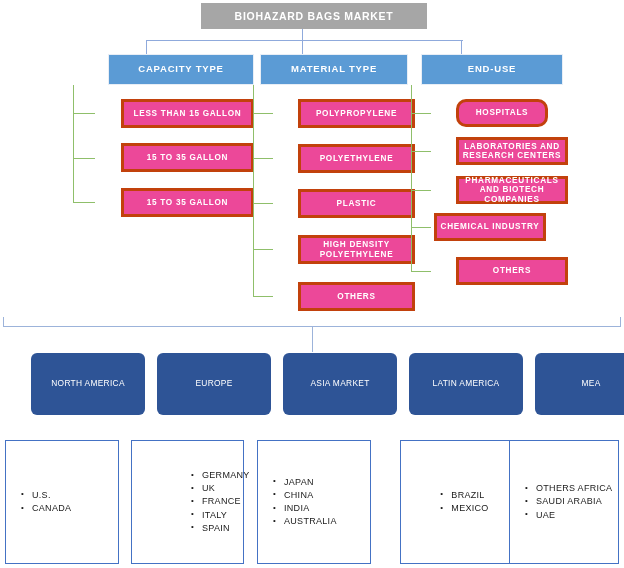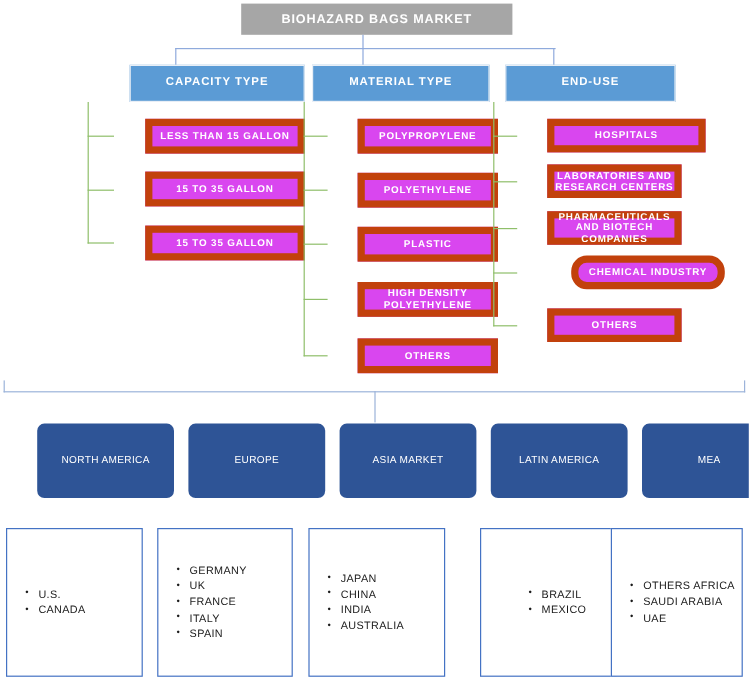--- a/index.html
+++ b/index.html
@@ -29,22 +29,22 @@
     letter-spacing:0.7px;
   }
   .cat-box{
     background:#5b9bd5;
     border:1px solid #e8eef6;
     font-size:9.5px;
     font-weight:bold;
     letter-spacing:0.8px;
   }
   .leaf-box{
-    background:#d946ef;
-    border:6px solid #c2410c;
+    background:#ec4899;
+    border:3px solid #c2410c;
     font-size:8.2px;
     font-weight:bold;
     letter-spacing:0.7px;
     padding:0 0;
   }
   .region-box{
     background:#2e5496;
     border-radius:6px;
     font-size:8.4px;
     font-weight:normal;
@@ -123,44 +123,44 @@
   <div class="box leaf-box" style="left:272px;top:235px;width:117px;height:29px;">HIGH DENSITY POLYETHYLENE</div>
   <div class="box leaf-box" style="left:272px;top:282px;width:117px;height:29px;">OTHERS</div>
 
   <div class="ln green-ln" style="left:411px;top:85px;width:1.4px;height:187px;"></div>
   <div class="ln green-ln" style="left:411px;top:113px;width:20px;height:1.4px;"></div>
   <div class="ln green-ln" style="left:411px;top:151px;width:20px;height:1.4px;"></div>
   <div class="ln green-ln" style="left:411px;top:190px;width:20px;height:1.4px;"></div>
   <div class="ln green-ln" style="left:411px;top:227px;width:20px;height:1.4px;"></div>
   <div class="ln green-ln" style="left:411px;top:271px;width:20px;height:1.4px;"></div>
 
-  <div class="box leaf-box" style="left:430px;top:99px;width:132px;height:28px;">HOSPITALS</div>
+  <div class="box leaf-box" style="left:430px;top:99px;width:92px;height:28px;border-radius:10px;">HOSPITALS</div>
   <div class="box leaf-box" style="left:430px;top:137px;width:112px;height:28px;">LABORATORIES AND RESEARCH CENTERS</div>
   <div class="box leaf-box" style="left:430px;top:176px;width:112px;height:28px;">PHARMACEUTICALS AND BIOTECH COMPANIES</div>
-  <div class="box leaf-box" style="left:450px;top:213px;width:128px;height:28px;border-radius:13px;">CHEMICAL INDUSTRY</div>
+  <div class="box leaf-box" style="left:408px;top:213px;width:112px;height:28px;">CHEMICAL INDUSTRY</div>
   <div class="box leaf-box" style="left:430px;top:257px;width:112px;height:28px;">OTHERS</div>
 
   <div class="ln navy-ln" style="left:3px;top:326px;width:618px;height:1.3px;"></div>
   <div class="ln navy-ln" style="left:3px;top:317px;width:1.3px;height:10px;"></div>
   <div class="ln navy-ln" style="left:620px;top:317px;width:1.3px;height:10px;"></div>
   <div class="ln navy-ln" style="left:312px;top:326px;width:1.3px;height:26px;"></div>
 
   <div class="box region-box" style="left:5px;top:353px;width:114px;height:62px;">NORTH AMERICA</div>
   <div class="box region-box" style="left:131px;top:353px;width:114px;height:62px;">EUROPE</div>
   <div class="box region-box" style="left:257px;top:353px;width:114px;height:62px;">ASIA MARKET</div>
   <div class="box region-box" style="left:383px;top:353px;width:114px;height:62px;">LATIN AMERICA</div>
   <div class="box region-box" style="left:509px;top:353px;width:112px;height:62px;">MEA</div>
 
   <div class="country-box" style="left:5px;top:440px;width:114px;height:124px;">
     <ul>
         <li>U.S.</li>
         <li>CANADA</li>
       </ul>
   </div>
-  <div class="country-box" style="left:131px;top:440px;width:113px;height:124px;">
+  <div class="country-box" style="left:131px;top:440px;width:113px;height:124px;padding-left:44px;">
     <ul>
         <li>GERMANY</li>
         <li>UK</li>
         <li>FRANCE</li>
         <li>ITALY</li>
         <li>SPAIN</li>
       </ul>
   </div>
   <div class="country-box" style="left:257px;top:440px;width:114px;height:124px;">
     <ul>

